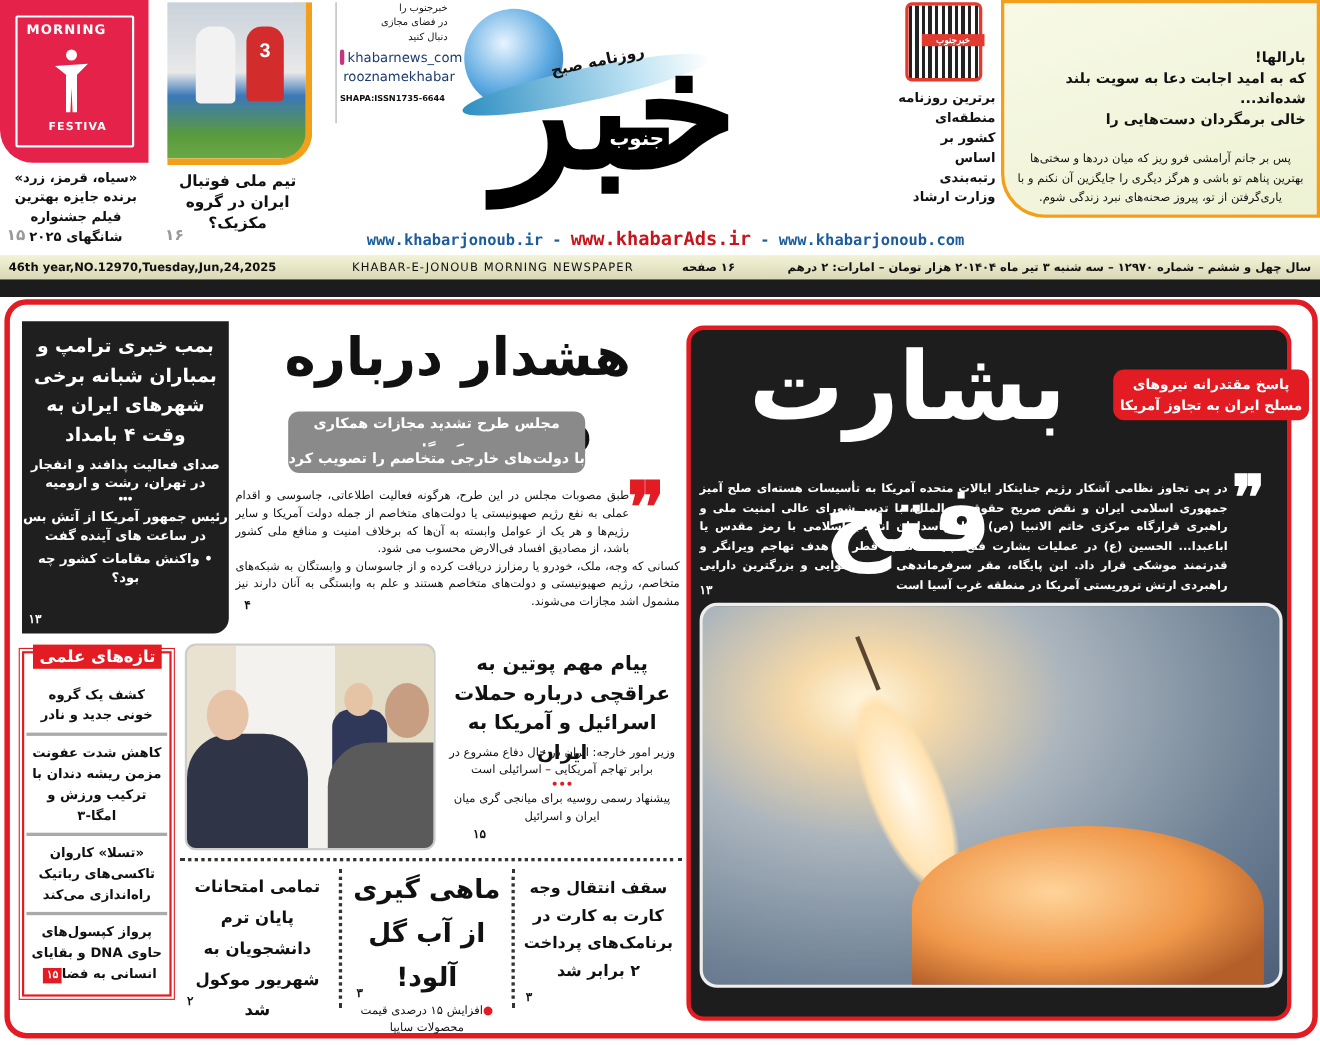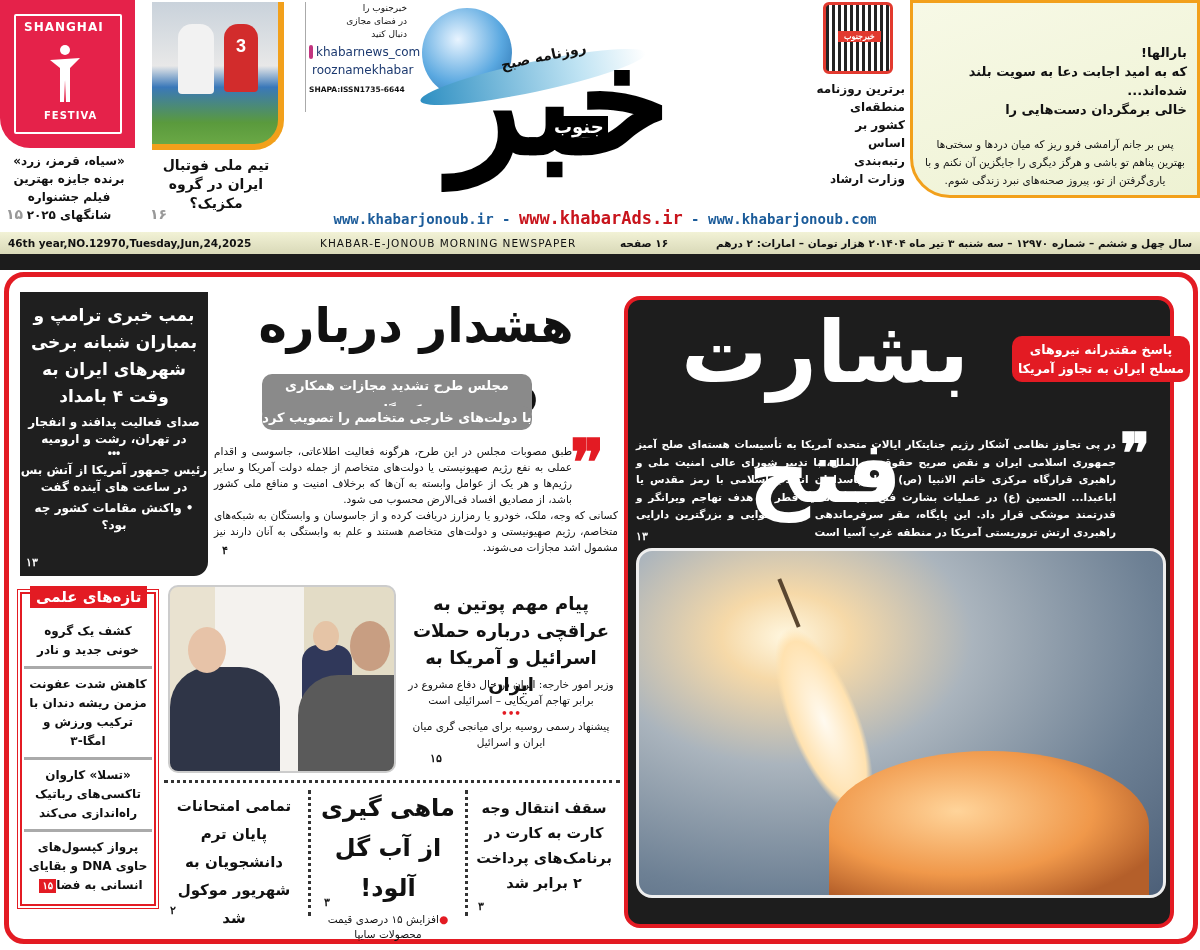--- a/index.html
+++ b/index.html
@@ -24,21 +24,21 @@
 #social .ig{width:14px;height:14px;border-radius:4px;border:2px solid #c2357f}
 #social .tg{width:14px;height:14px;border-radius:50%;background:#2aa0da}
 #social .issn{font-weight:bold;font-size:7.5px;margin-top:6px}
 #logo{left:410px;top:0;width:380px;height:200px}
 #logo .globe{position:absolute;left:12px;top:8px;width:90px;height:90px;border-radius:50%;background:radial-gradient(circle at 40% 35%,#e8f4ff,#5aa8e0 55%,#1b5f9e)}
 #logo .ring{position:absolute;left:8px;top:62px;width:230px;height:30px;border-radius:50%;background:linear-gradient(90deg,#2e8fc2,#bfe3f3 70%,transparent);transform:rotate(-12deg)}
 #logo .sub{position:absolute;left:90px;top:48px;font:bold 14px "DejaVu Sans",sans-serif;color:#111;transform:rotate(-12deg)}
 #logo .big{position:absolute;left:40px;top:20px;font:900 150px/160px "DejaVu Serif",serif;color:#000;text-shadow:0 0 0 #fff}
 #logo .south{position:absolute;left:140px;top:116px;font:bold 18px "DejaVu Sans",sans-serif;color:#fff;background:#000;padding:0 4px}
 #qr{left:823px;top:2px;width:70px;height:72px;border:3px solid #e23a2f;border-radius:6px;background:repeating-linear-gradient(90deg,#222 0 3px,#fff 3px 6px),#fff}
-#qr .lab{position:absolute;left:12px;top:26px;background:#e23a2f;color:#fff;font:bold 8px sans-serif;padding:1px 6px}
+#qr .lab{position:absolute;left:12px;top:26px;background:#e23a2f;color:#fff;font:bold 8px sans-serif;padding:1px 13px}
 #rank{left:815px;top:80px;width:90px;text-align:right;font:bold 12px/18px "DejaVu Sans",sans-serif;direction:rtl}
 #quote{left:910px;top:0;width:290px;height:198px;background:linear-gradient(160deg,#f7f9e6,#eef2d3);border:3px solid #f2a01b;border-radius:0 0 0 40px;padding:40px 10px 0 10px;direction:rtl;text-align:right}
 #quote .q1{font:bold 13px/19px "DejaVu Sans",sans-serif}
 #quote .q2{font:10.5px/18px "DejaVu Sans",sans-serif;margin-top:16px;text-align:center}
 #urls{left:310px;top:208px;width:590px;text-align:center;font:bold 14px "DejaVu Sans Mono",monospace;color:#1c5c9a}
 #urls .mid{color:#c8141c;font-size:17px}
 
 #datebar{left:0;top:232px;width:1200px;height:22px;background:linear-gradient(180deg,#f2f2d6,#d9d9b8);font:bold 10.5px/22px "DejaVu Sans",sans-serif}
 #datebar span{position:absolute;top:0}
 #band{left:0;top:254px;width:1200px;height:16px;background:#1c1c1c}
@@ -90,21 +90,21 @@
 .dotline{position:absolute;border-top:3px dotted #333}
 .dotv{position:absolute;border-left:3px dotted #333}
 .brief{position:absolute;text-align:center;direction:rtl}
 .brief .pg{position:absolute;font:bold 11px sans-serif}
 </style>
 </head>
 <body>
 
 <div id="fest" class="abs">
   <div class="inner"></div>
-  <div class="t1">SHANGHAI</div>
+  <div class="t1">MORNING</div>
   <svg class="fig" viewBox="0 0 34 60">
       <circle cx="17" cy="6" r="5" fill="#fff"></circle>
       <path d="M2 16 L32 14 L22 24 L22 58 L18 58 L17 36 L16 58 L12 58 L12 24 Z" fill="#fff"></path>
     </svg>
   <div class="t2">FESTIVA</div>
 </div>
 <div id="fest-cap" class="abs rtl">«سیاه، قرمز، زرد» برنده جایزه بهترین فیلم جشنواره شانگهای ۲۰۲۵</div>
 <div id="fest-pg" class="abs">۱۵</div>
 
 <div id="foot" class="abs">

